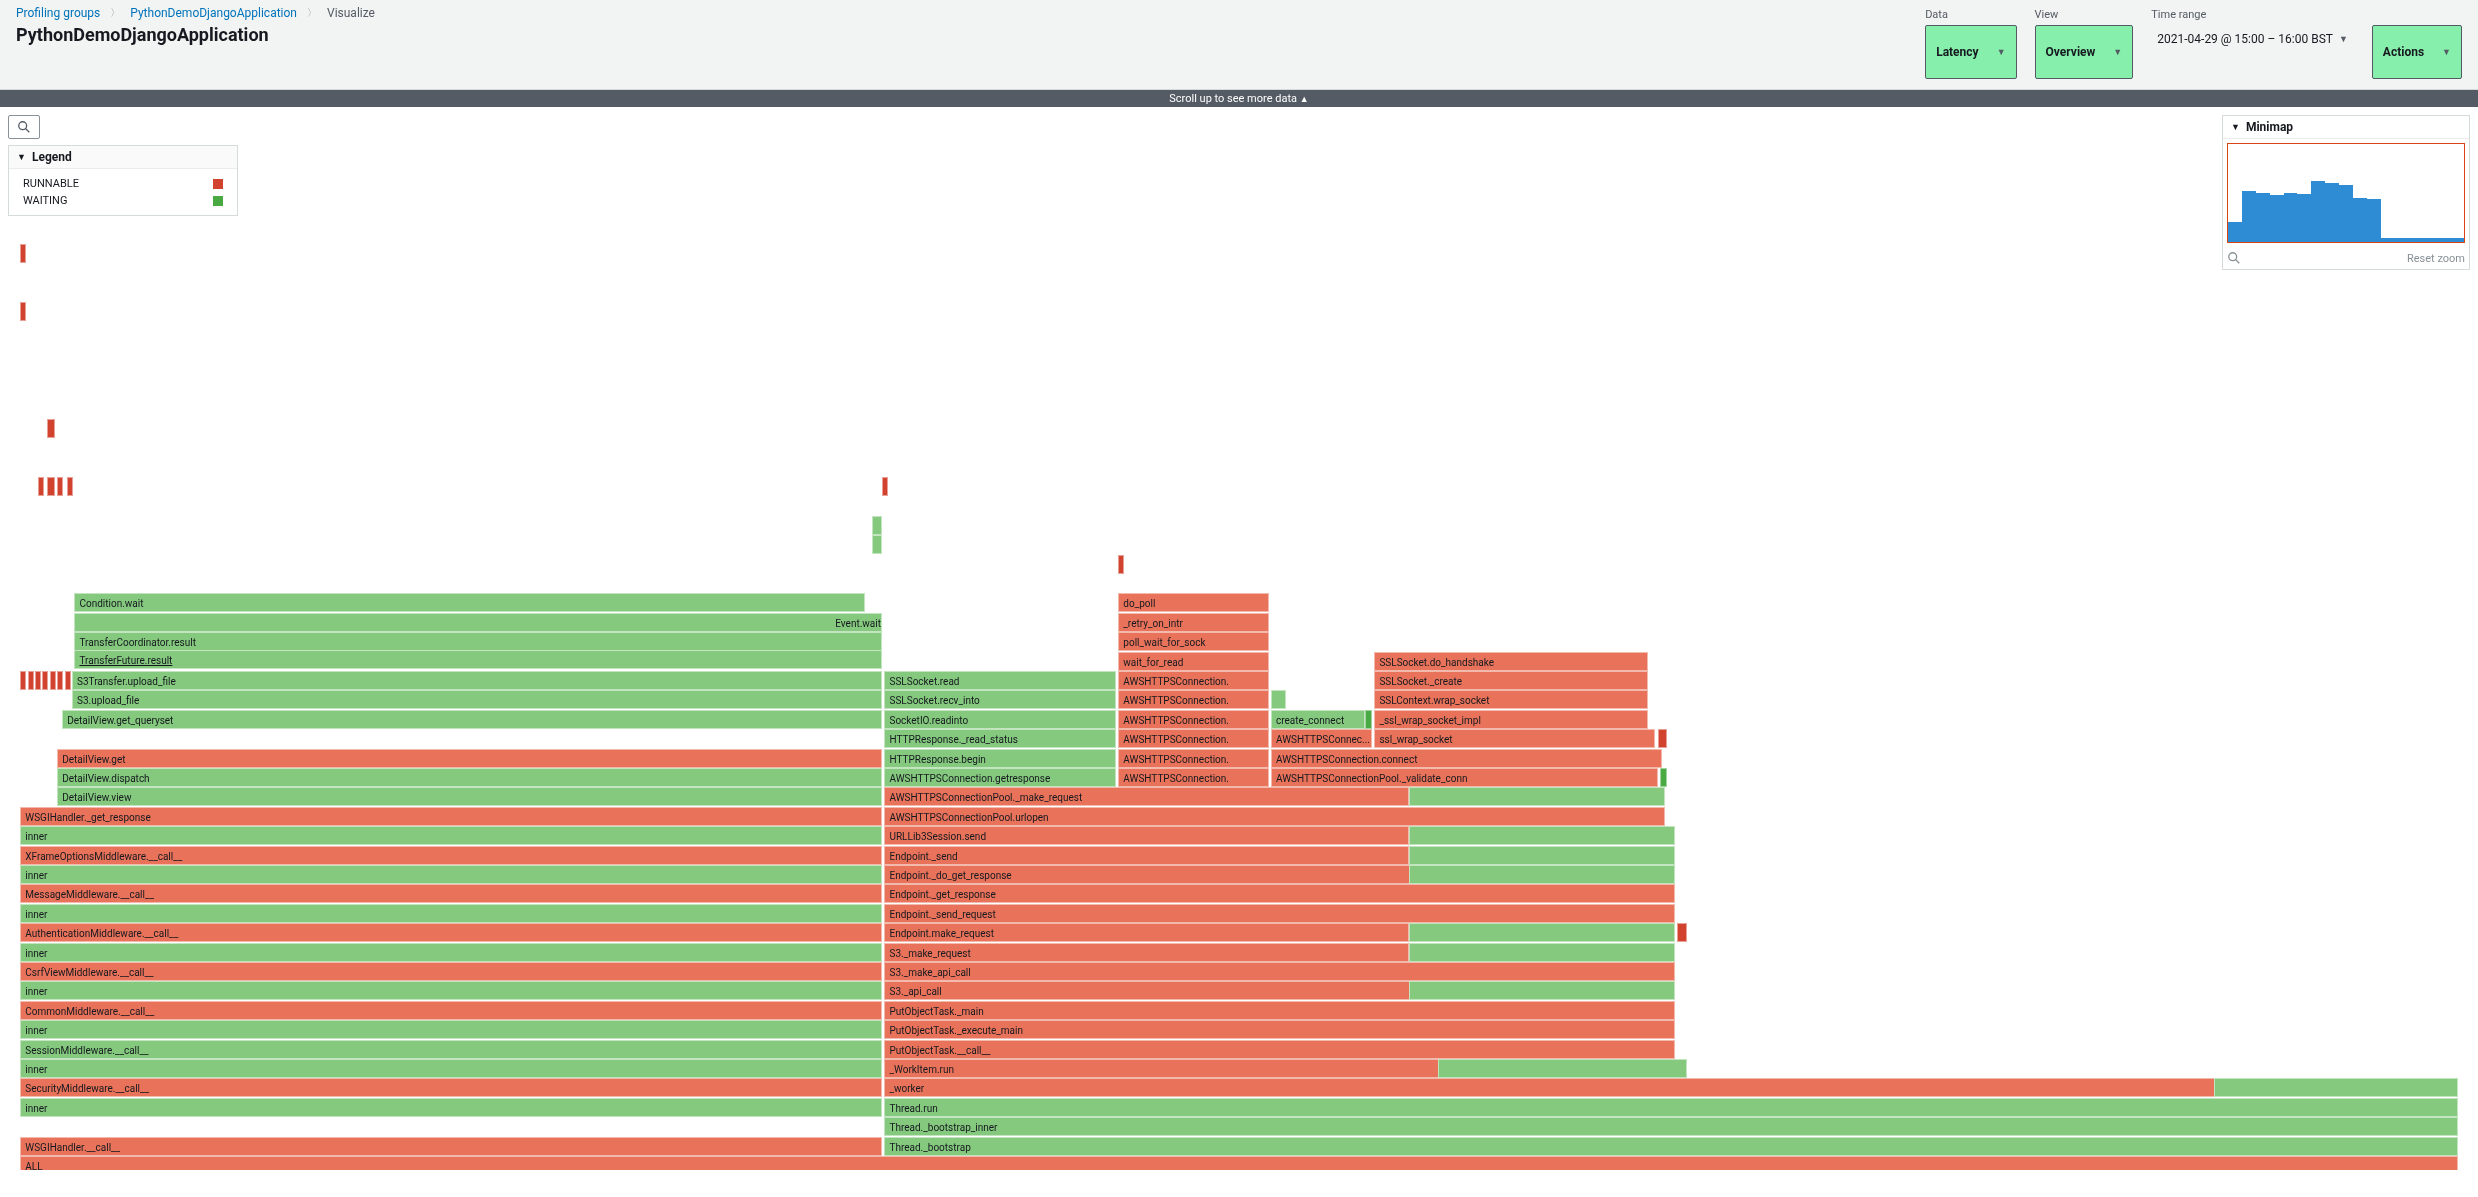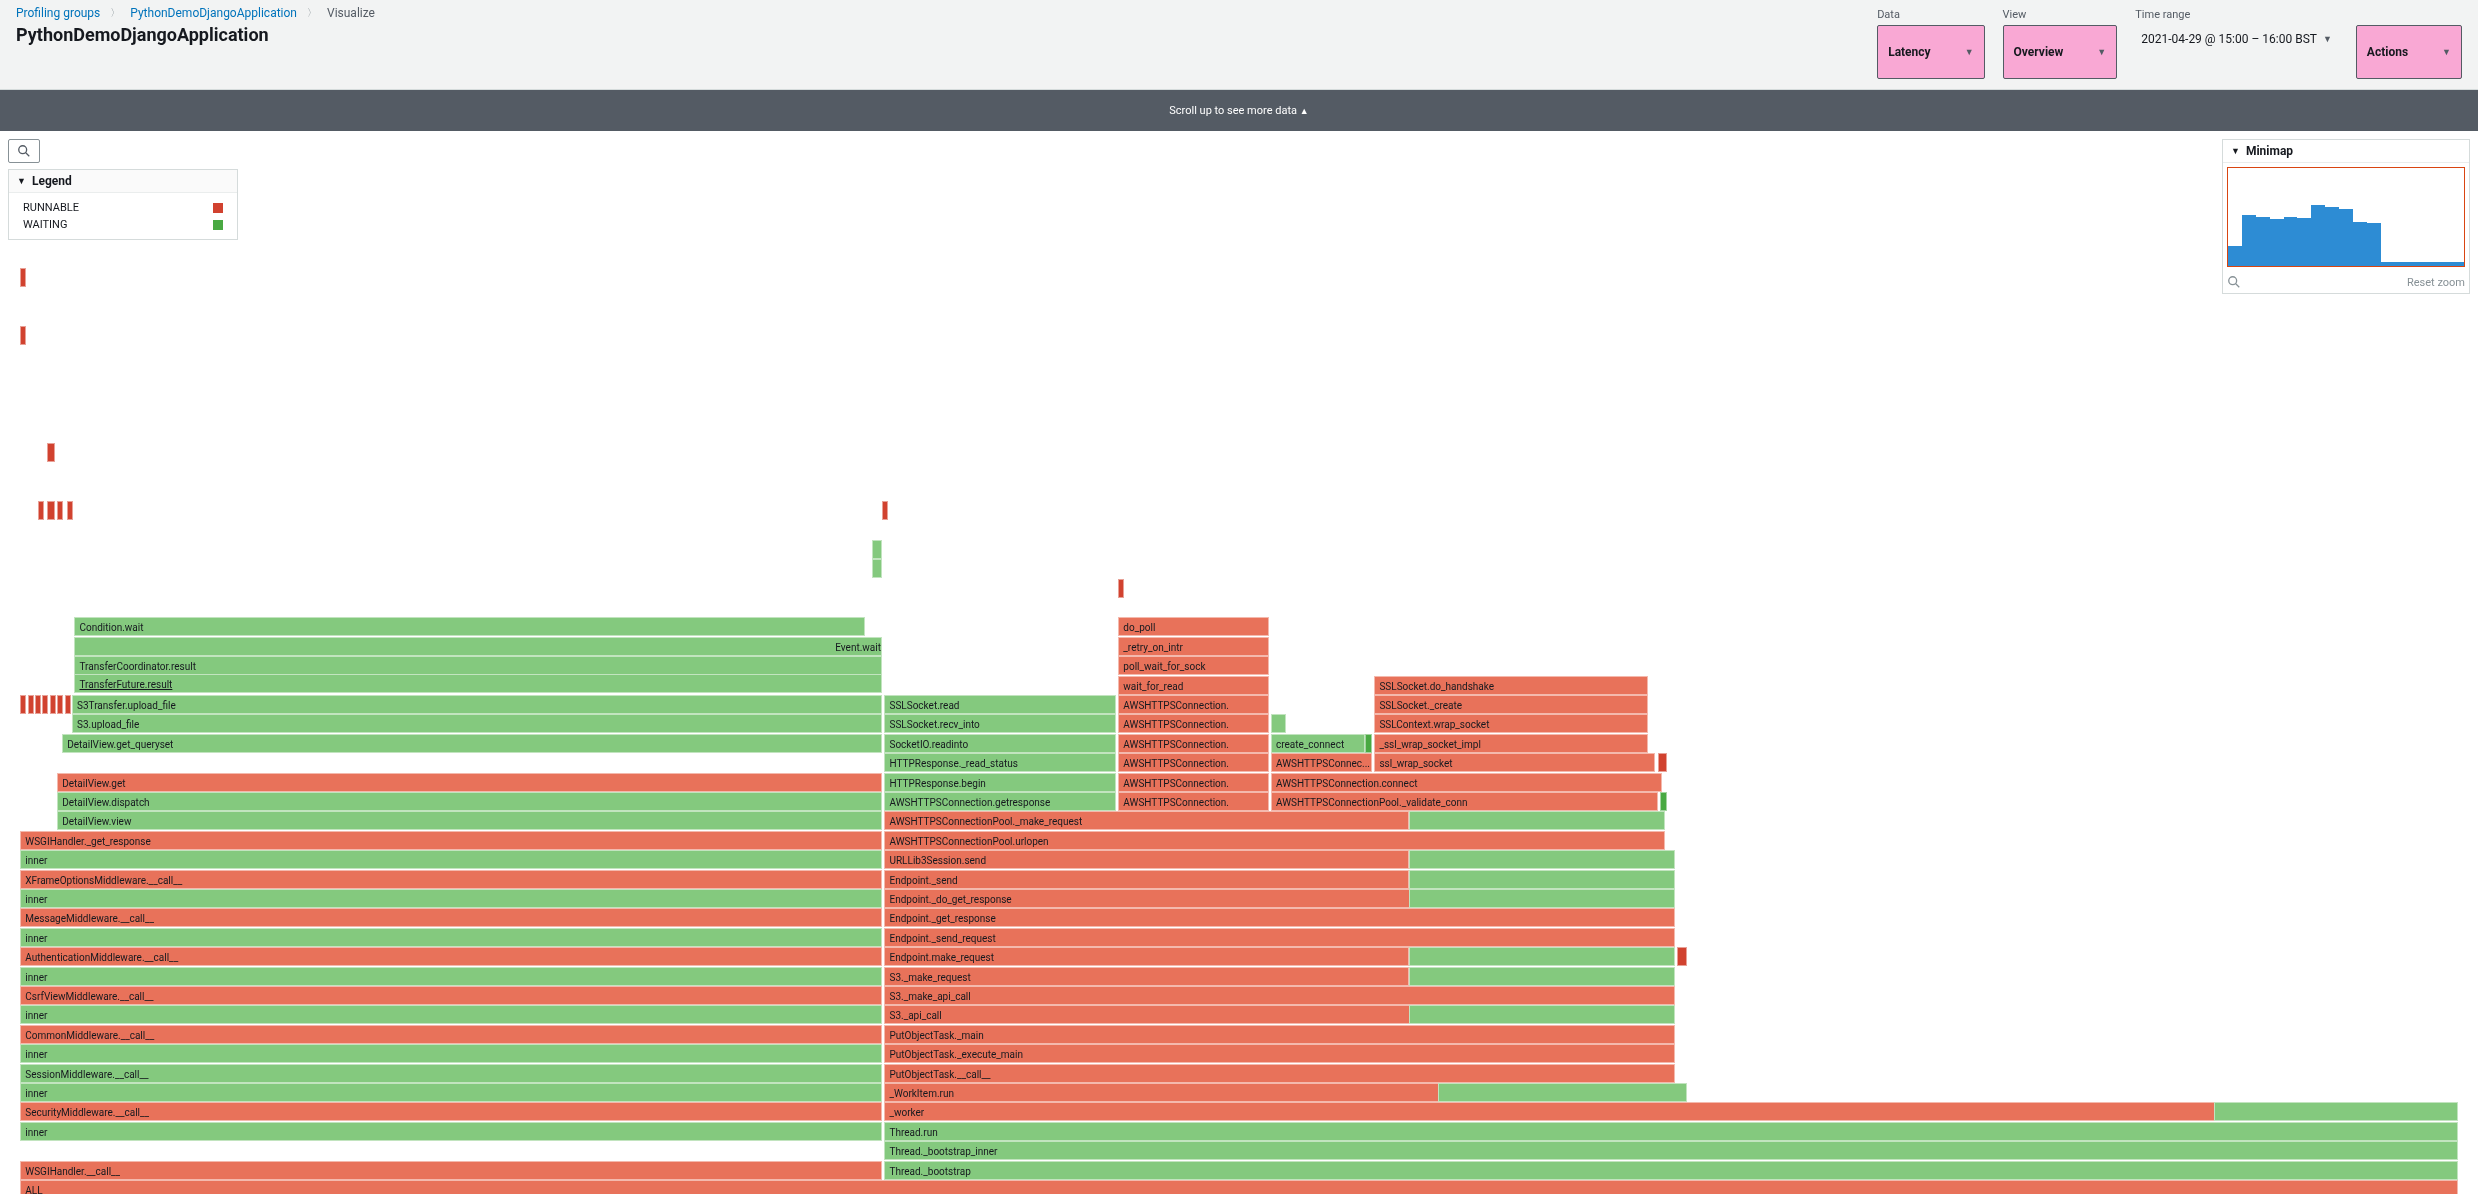--- a/index.html
+++ b/index.html
@@ -7,25 +7,25 @@
 .header { background: #f2f3f3; border-bottom: 1px solid #d5dbdb; display: flex; align-items: flex-start; padding: 6px 16px 10px; }
 .header-left { flex: 1; }
 .breadcrumb { display: flex; align-items: center; gap: 10px; font-size: 12px; margin-bottom: 4px; }
 .breadcrumb a { color: #0073bb; text-decoration: none; }
 .breadcrumb .sep { color: #879196; font-size: 10px; }
 .breadcrumb .current { color: #545b64; }
 .title { font-size: 18px; font-weight: 700; color: #16191f; }
 .controls { display: flex; gap: 18px; align-items: flex-start; padding-top: 2px; }
 .control { display: flex; flex-direction: column; gap: 4px; }
 .control .lbl { font-size: 11px; color: #545b64; font-weight: 400; }
-.selectbox { border: 1px solid #879196; background: #f9a8d4; padding: 19px 10px; display: flex; align-items: center; gap: 34px; cursor: pointer; min-height: 28px; border-radius: 2px; }
+.selectbox { border: 1px solid #879196; background: #86efac; padding: 19px 10px; display: flex; align-items: center; gap: 18px; cursor: pointer; min-height: 28px; border-radius: 2px; }
 .selectbox.dark { border-color: #545b64; font-weight: 700; }
 .caret { font-size: 9px; color: #545b64; }
 .timerange { font-size: 12px; padding: 4px 6px; display: flex; align-items: center; gap: 6px; min-height: 28px; }
-.scroll-notice { background: #545b64; color: #fff; text-align: center; font-size: 11px; padding: 14px 0; }
+.scroll-notice { background: #545b64; color: #fff; text-align: center; font-size: 11px; padding: 2px 0; }
 .scroll-notice .arrow { font-size: 9px; }
 .main { position: relative; padding: 8px 8px 8px 8px; }
 .search-btn { border: 1px solid #879196; background: #fff; padding: 4px 8px; cursor: pointer; display: inline-flex; align-items: center; border-radius: 2px; }
 .legend { border: 1px solid #d5dbdb; margin-top: 6px; width: 230px; }
 .legend-head { background: #fafafa; border-bottom: 1px solid #eaeded; padding: 4px 8px; font-weight: 700; display: flex; align-items: center; gap: 6px; }
 .legend-body { padding: 6px 14px; }
 .legend-row { display: flex; align-items: center; justify-content: space-between; padding: 2px 0; font-size: 11px; }
 .swatch { width: 10px; height: 10px; }
 .minimap { position: absolute; right: 8px; top: 8px; border: 1px solid #d5dbdb; width: 248px; background: #fff; }
 .minimap-head { padding: 4px 8px; font-weight: 700; border-bottom: 1px solid #eaeded; display: flex; align-items: center; gap: 6px; }

